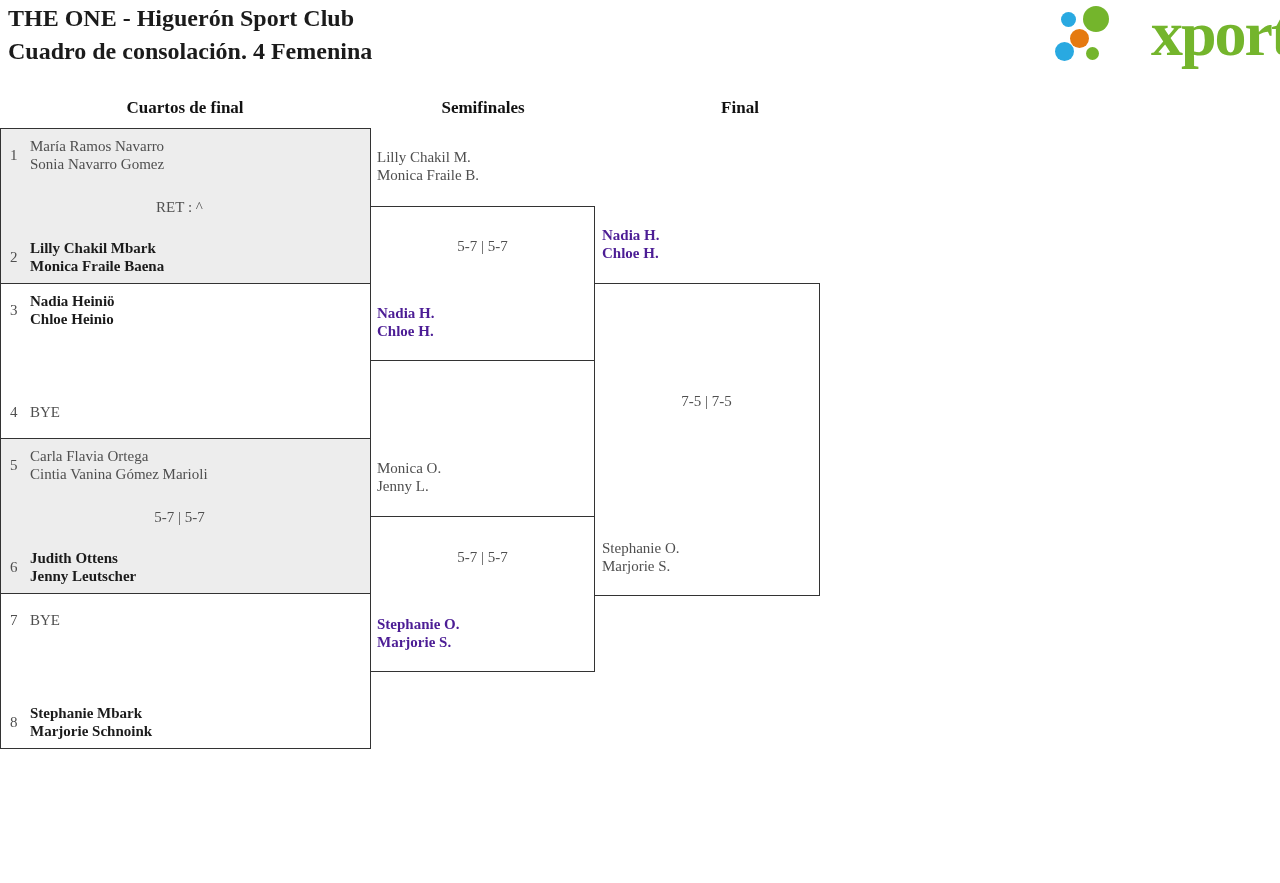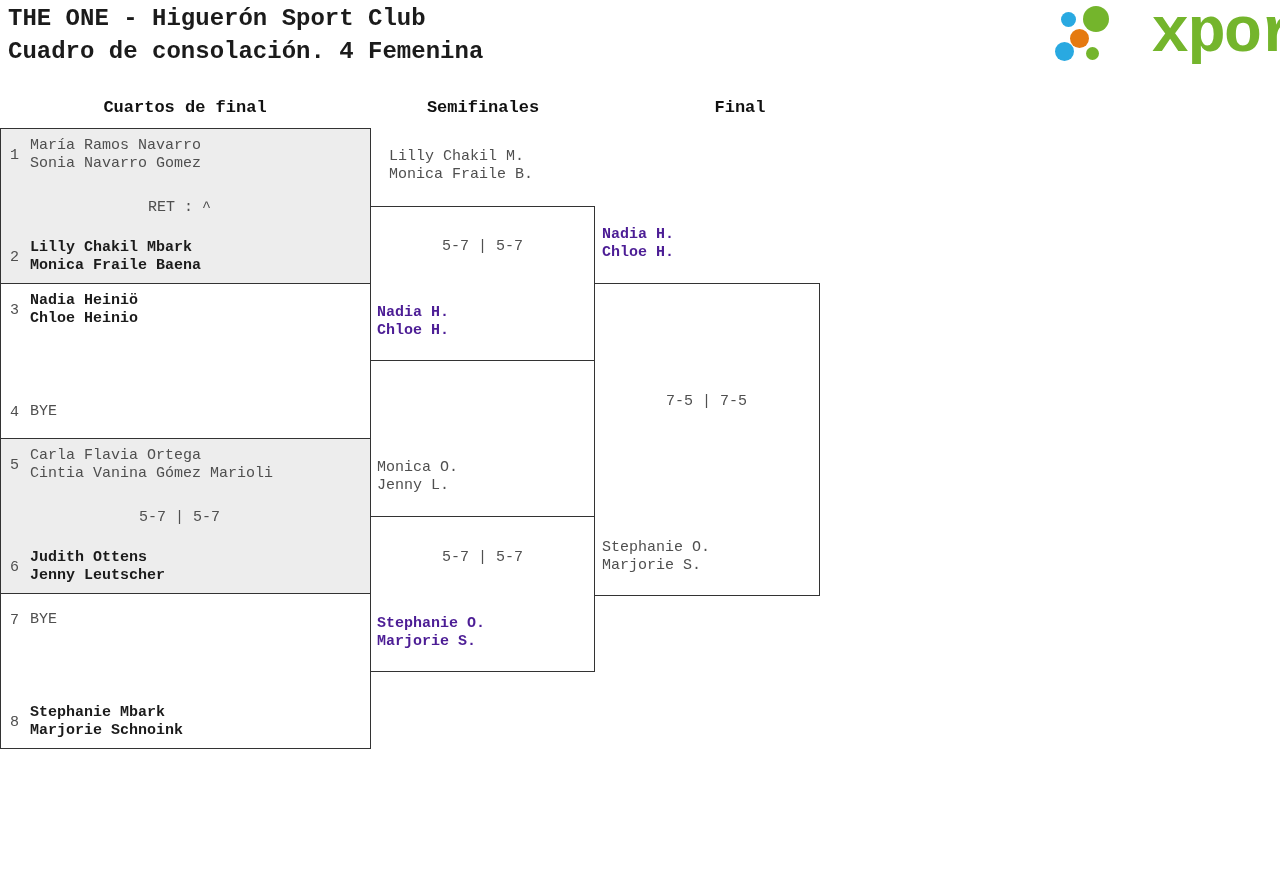--- a/index.html
+++ b/index.html
@@ -1,19 +1,19 @@
 <!DOCTYPE html>
 <html><head>
 <meta charset="utf-8">
 <style>
   * { margin:0; padding:0; box-sizing:border-box; }
   body { background:#fff; }
   .page {
     position:relative; width:1280px; height:883px; background:#ffffff;
-    font-family:Liberation Mono, monospace; overflow:hidden;
+    font-family:Liberation Serif, serif; overflow:hidden;
   }
   
   .page-title {
     position:absolute; left:8px; top:2px;
     font-size:24px; font-weight:700; line-height:33px; color:#1b1b1b;
   }
   .logo-dot { position:absolute; border-radius:50%; }
   .dot-green-lg { left:1083px; top:6px;  width:26px; height:26px; background:#74b52c; }
   .dot-blue-sm  { left:1061px; top:12px; width:15px; height:15px; background:#29a9e1; }
   .dot-orange   { left:1070px; top:29px; width:19px; height:19px; background:#e57a10; }
@@ -46,21 +46,21 @@
   .seed { flex:0 0 12px; width:12px; font-size:15px; color:#4f4f4f; }
   .names { font-size:15px; line-height:18px; color:#4f4f4f; }
   .names.winner { font-weight:700; color:#1b1b1b; }
   .qf-score {
     position:absolute; left:0; right:12px; top:70px;
     text-align:center; font-size:15px; color:#4f4f4f;
   }
   
   .names2 { position:absolute; font-size:15px; line-height:18px; color:#4f4f4f; }
   .names2.winner { font-weight:700; color:#4c1d95; }
-  #sf1-top { left:389px; top:148px; }
+  #sf1-top { left:377px; top:148px; }
   #sf1-bot { left:377px; top:304px; }
   #sf2-top { left:377px; top:459px; }
   #sf2-bot { left:377px; top:615px; }
   #f-top   { left:602px; top:226px; }
   #f-bot   { left:602px; top:539px; }
   .score2 { position:absolute; width:225px; text-align:center; font-size:15px; color:#4f4f4f; }
   #sf1-score { left:370px; top:238px; }
   #sf2-score { left:370px; top:549px; }
   #f-score   { left:594px; top:393px; }
 </style>

